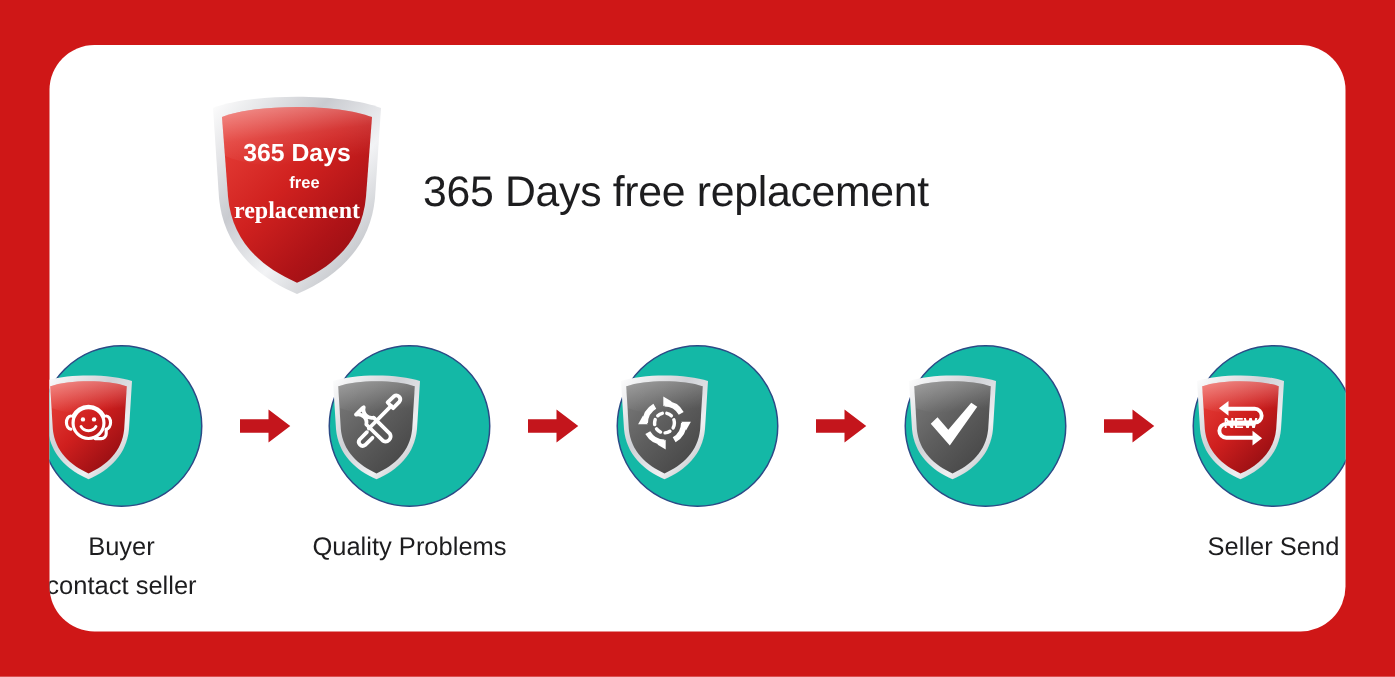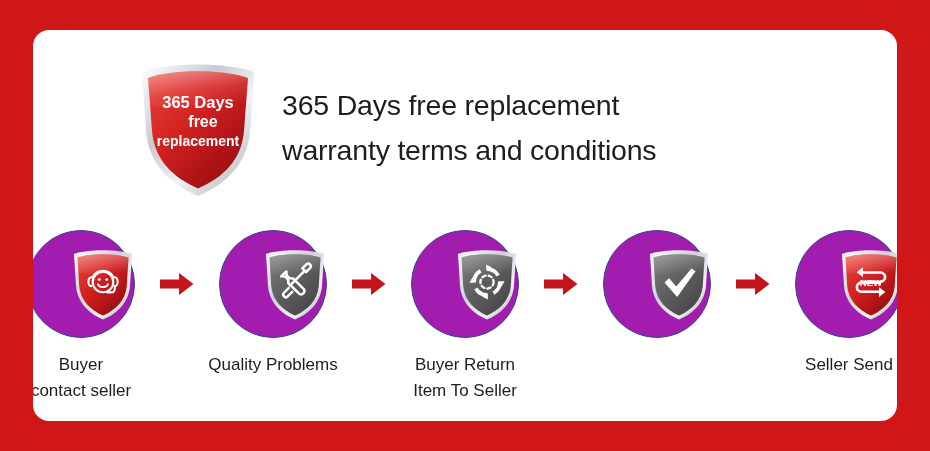--- a/index.html
+++ b/index.html
@@ -20,21 +20,21 @@
     height: 451px;
     background: #cf1717;
   }
   #panel {
     position: absolute;
     left: 33px;
     top: 30px;
     width: 864px;
     height: 391px;
     background: #ffffff;
-    border-radius: 16px;
+    border-radius: 30px;
     overflow: hidden;
   }
 
   
   #header {
     position: absolute;
     left: 0; top: 18px;
     width: 864px;
     height: 160px;
     display: flex;
@@ -71,22 +71,22 @@
     align-items: center;
     justify-content: center;
     color: #fff;
     font-weight: bold;
     text-align: center;
     padding-bottom: 14px;
     box-sizing: border-box;
     pointer-events: none;
   }
   .badge-l1 { font-size: 16.5px; line-height: 19px; }
-  .badge-l2 { font-size: 16px; line-height: 20px; margin-left: 10px; }
-  .badge-l3 { font-size: 14px; line-height: 18px; }
+  .badge-l2 { font-size: 11px; line-height: 20px; margin-left: 10px; }
+  .badge-l3 { font-size: 16px; line-height: 18px; font-family: Liberation Serif, serif; }
 
   
   #steps {
     position: absolute;
     left: 0;
     top: 200px;
     width: 864px;
     display: flex;
     align-items: flex-start;
     justify-content: center;
@@ -96,24 +96,24 @@
     flex: 0 0 auto;
     display: flex;
     flex-direction: column;
     align-items: center;
   }
   .circle {
     width: 108px;
     height: 108px;
     border-radius: 50%;
     border: 1.4px solid #2c4a86;
-    background: #a21caf;
+    background: #14b8a6;
     display: flex;
     align-items: center;
-    justify-content: flex-end;
+    justify-content: flex-start;
     box-sizing: border-box;
   }
   .step-shield {
     width: 62px;
     height: 74px;
     position: relative;
   }
   .caption {
     margin-top: 14px;
     text-align: center;
@@ -169,21 +169,20 @@
         </svg>
         <div class="badge-label">
           <span class="badge-l1">365 Days</span>
           <span class="badge-l2">free</span>
           <span class="badge-l3">replacement</span>
         </div>
       </div>
 
       <div id="header-text">
         <span class="hl">365 Days free replacement</span>
-        <span class="hl">warranty terms and conditions</span>
       </div>
     </div>
 
     <div id="steps">
 
       <div class="step">
         <div class="circle">
           <div class="step-shield">
             <svg class="shield-svg" viewBox="0 0 62 74">
               <defs>
@@ -313,24 +312,20 @@
                 <path d="M45.8 35 a 14.8 14.8 0 0 1 -7.4 12.8 l-1.9 -3.3 a 11 11 0 0 0 5.5 -9.5 z"></path>
                 <path d="M48.6 34.2 l-3.2 5.6 -3.2 -5.6 z"></path>
                 <path d="M31 49.8 a 14.8 14.8 0 0 1 -12.8 -7.4 l3.3 -1.9 a 11 11 0 0 0 9.5 5.5 z"></path>
                 <path d="M31.8 52.6 l-5.6 -3.2 5.6 -3.2 z"></path>
                 <path d="M16.2 35 a 14.8 14.8 0 0 1 7.4 -12.8 l1.9 3.3 a 11 11 0 0 0 -5.5 9.5 z"></path>
                 <path d="M13.4 35.8 l3.2 -5.6 3.2 5.6 z"></path>
               </g>
             </svg>
           </div>
         </div>
-        <div class="caption">
-          <span class="cl">Buyer Return</span>
-          <span class="cl">Item To Seller</span>
-        </div>
       </div>
 
       <div class="arrow">
         <svg width="34" height="24" viewBox="0 0 34 24">
           <path d="M0 7.5 H19 V1 L33.5 12 L19 23 V16.5 H0 Z" fill="#c4151c"></path>
         </svg>
       </div>
 
       <div class="step">
         <div class="circle">

